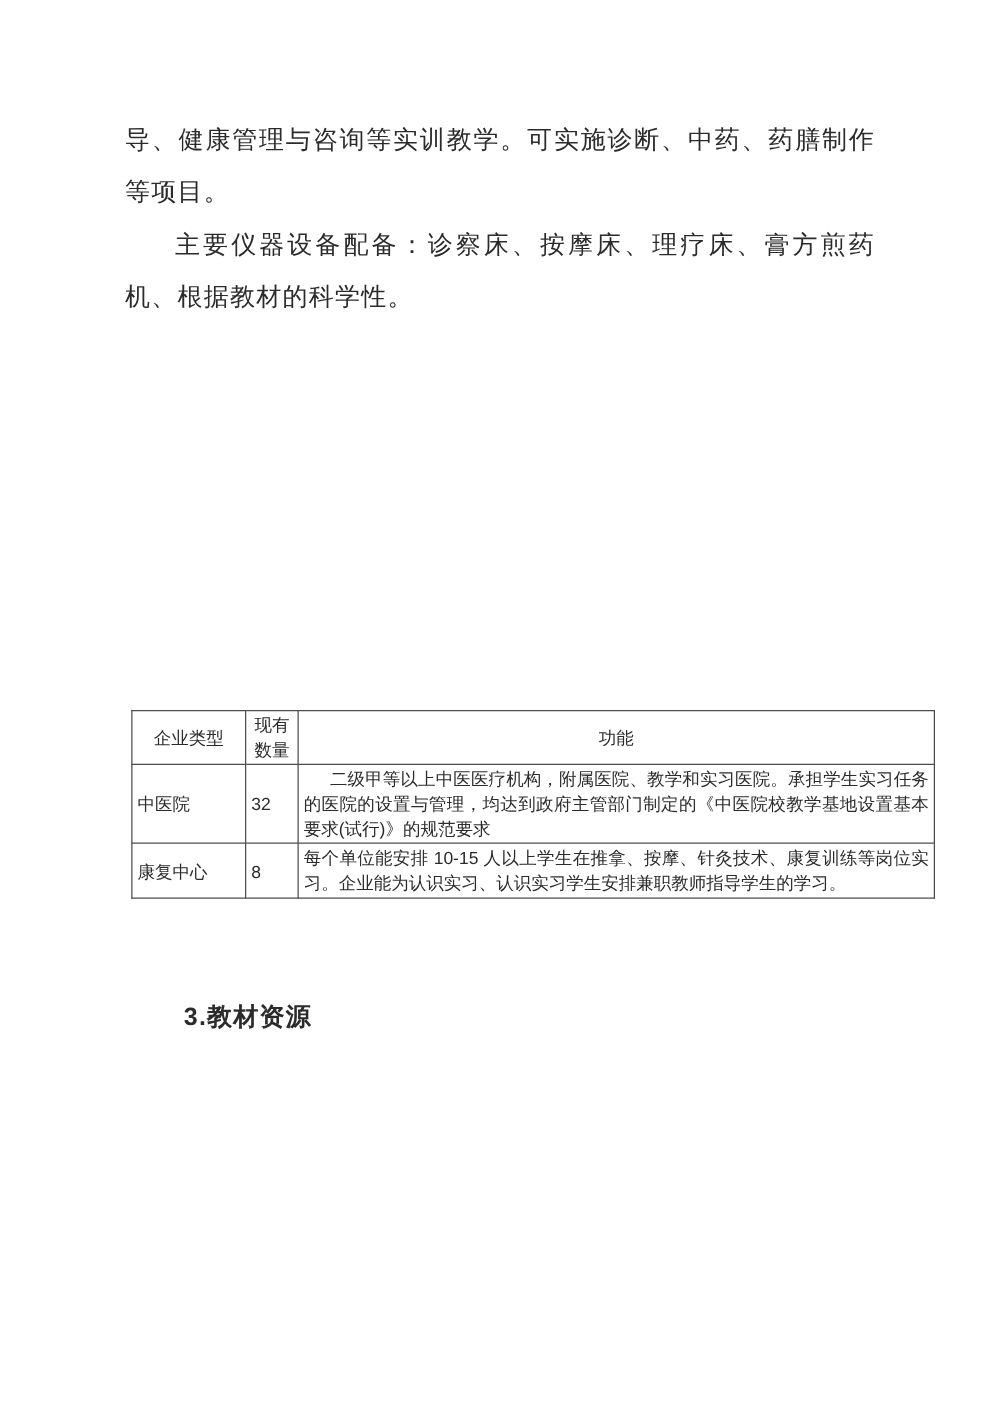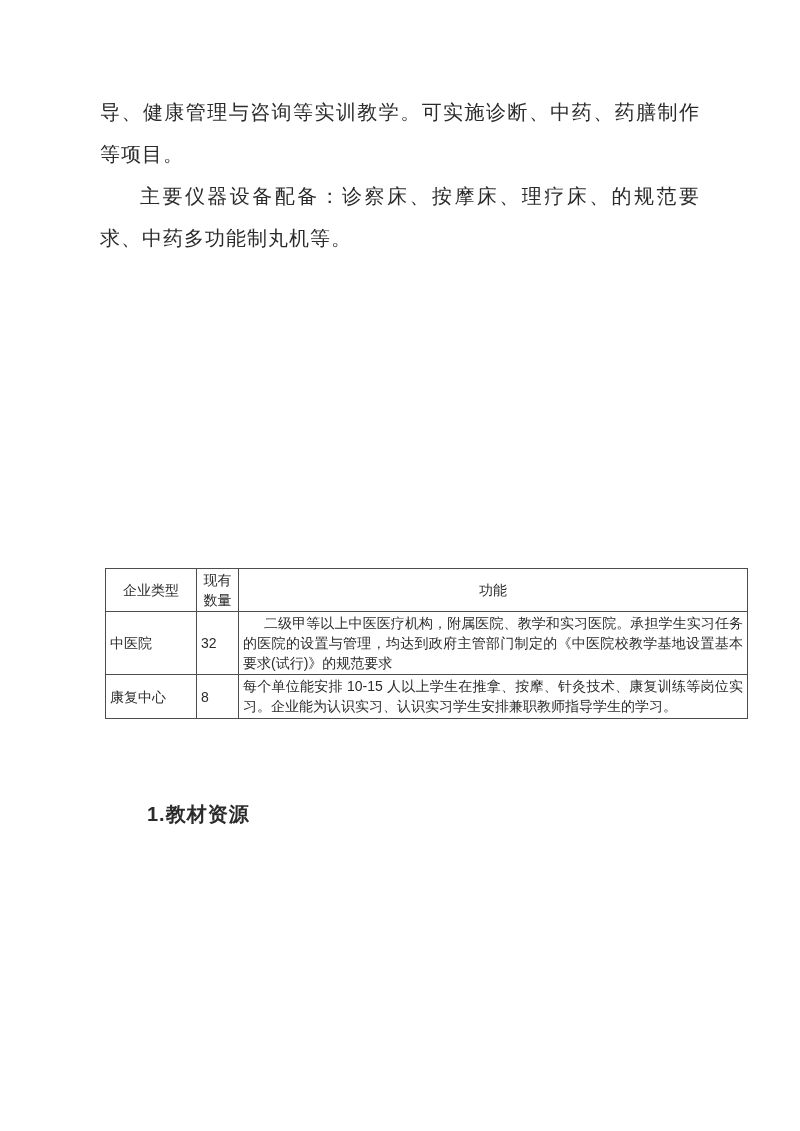--- a/index.html
+++ b/index.html
@@ -95,21 +95,21 @@
     letter-spacing: 1px;
   }
 </style>
 </head>
 <body>
 
 <div class="page">
 
   <div class="body-block">
     <p class="para">导、健康管理与咨询等实训教学。可实施诊断、中药、药膳制作等项目。</p>
-    <p class="para indent">主要仪器设备配备：诊察床、按摩床、理疗床、的规范要求、中药多功能制丸机等。</p>
+    <p class="para indent">主要仪器设备配备：诊察床、按摩床、理疗床、膏方煎药机、根据教材的科学性。</p>
   </div>
 
   <table class="doc-table">
     <colgroup>
       <col style="width:91px">
       <col style="width:42px">
       <col>
     </colgroup>
     <thead>
       <tr>
@@ -126,18 +126,18 @@
       </tr>
       <tr class="row-2">
         <td class="c-type">康复中心</td>
         <td class="c-count">8</td>
         <td class="c-func">每个单位能安排 10-15 人以上学生在推拿、按摩、针灸技术、康复训练等岗位实习。企业能为认识实习、认识实习学生安排兼职教师指导学生的学习。</td>
       </tr>
     </tbody>
   </table>
 
 
-  <h3 class="subsection-heading">1.教材资源</h3>
+  <h3 class="subsection-heading">3.教材资源</h3>
 
 
   <div class="page-number">16</div>
 
 </div>
 
 </body></html>

